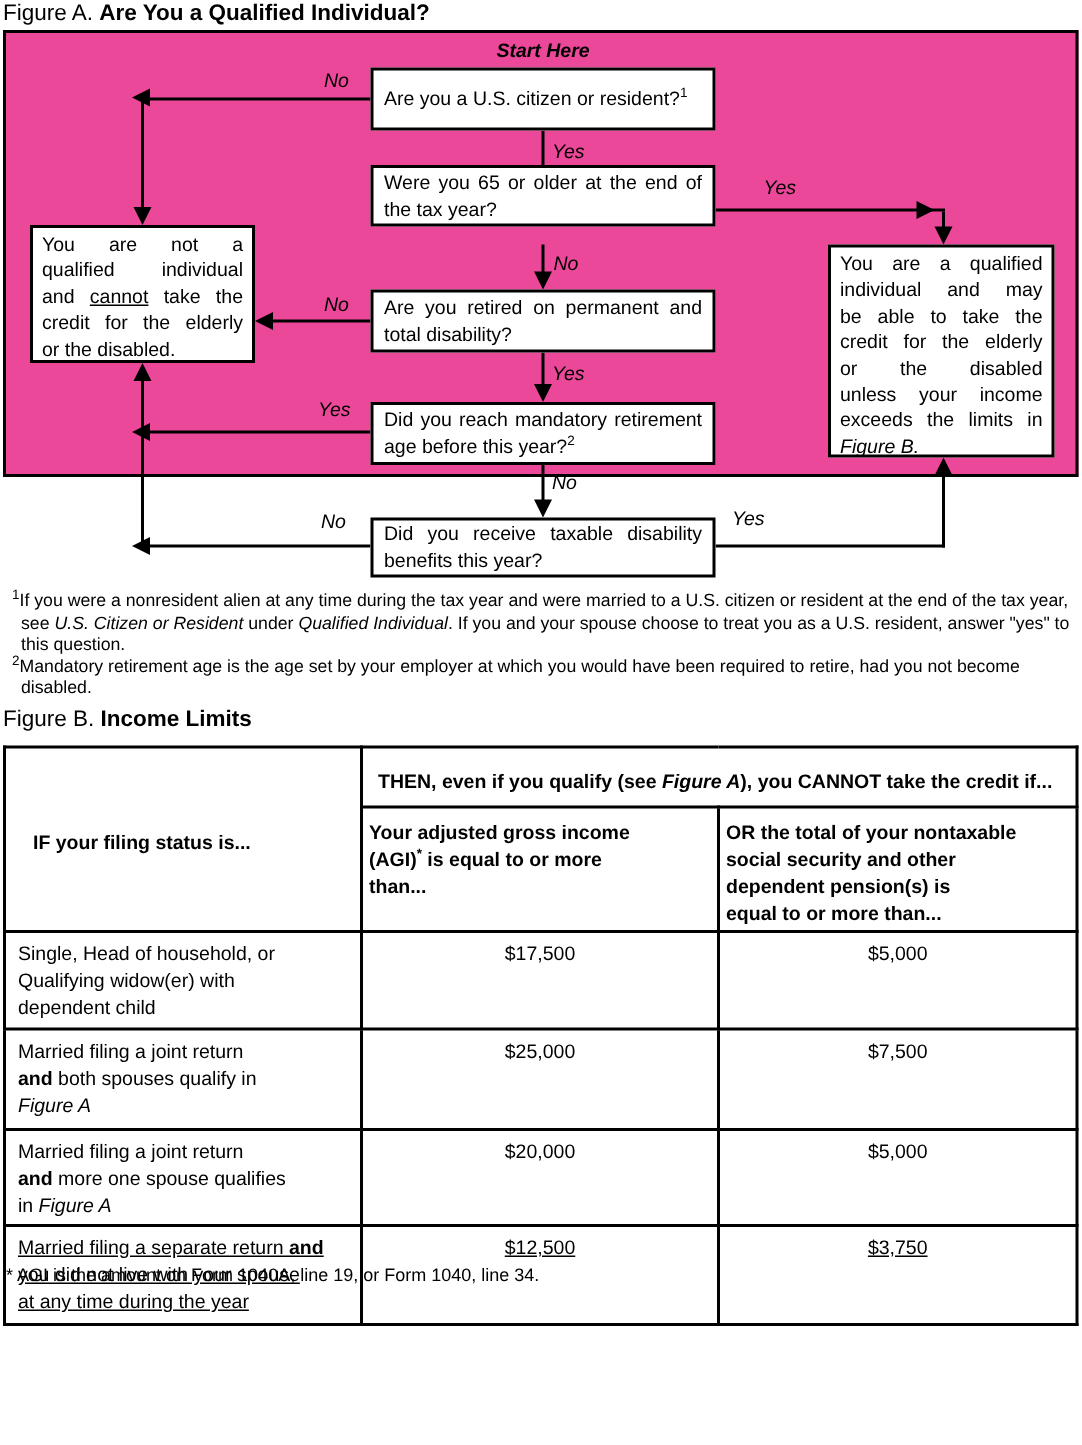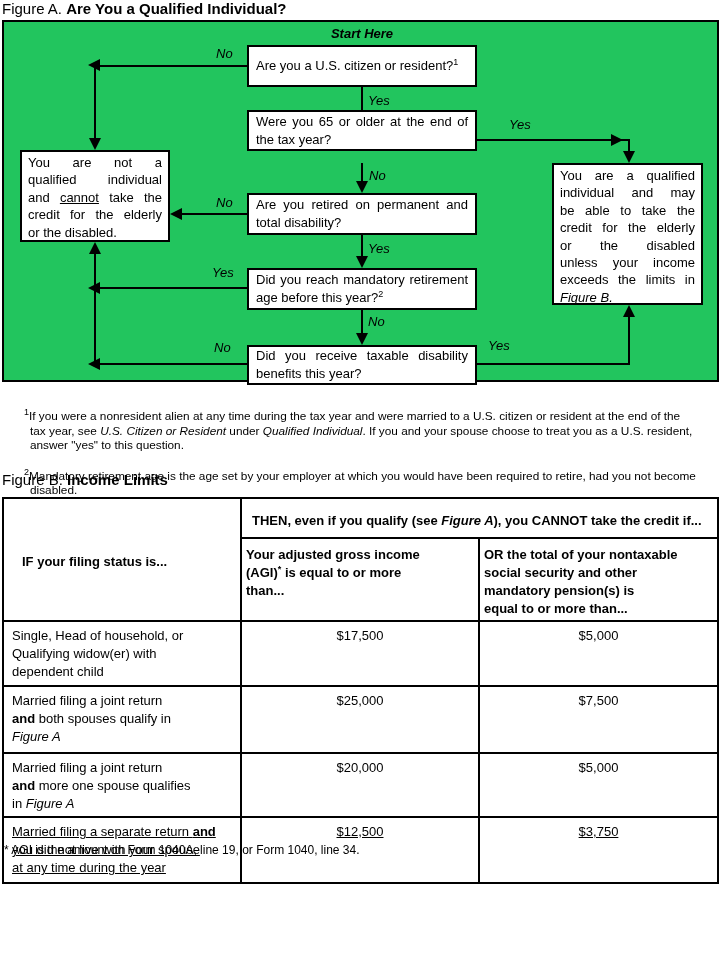--- a/index.html
+++ b/index.html
@@ -10,22 +10,22 @@
   }
   .page { position:absolute; left:0; top:0; width:721px; height:963px; }
 
   
   .fig-title { position:absolute; font-size:15px; white-space:nowrap; }
   .fig-label { font-weight:normal; }
   .fig-name  { font-weight:bold; }
 
   
   .flowchart {
-    position:absolute; left:2px; top:20px; width:717px; height:362px;
-    border:2px solid #000; box-sizing:border-box; background:#22c55e;
+    position:absolute; left:2px; top:20px; width:717px; height:298px;
+    border:2px solid #000; box-sizing:border-box; background:#ec4899;
   }
   .start-here {
     position:absolute; left:243px; top:4px; width:230px; text-align:center;
     font-size:13px; font-weight:bold; font-style:italic;
   }
   .box {
     position:absolute; border:2px solid #000; box-sizing:border-box;
     background:#fff; font-size:13px;
   }
   .qbox { display:flex; align-items:center; padding:0 7px; line-height:18px; }
@@ -45,21 +45,21 @@
   .arr.left  { border-top:6px solid transparent; border-bottom:6px solid transparent; border-right:12px solid #000; }
   .arr.right { border-top:6px solid transparent; border-bottom:6px solid transparent; border-left:12px solid #000; }
 
   .i { font-style:italic; }
   .b { font-weight:bold; }
   .u { text-decoration:underline; }
   .sup { font-size:9px; vertical-align:super; line-height:0; }
 
   
   .fn-block { position:absolute; left:8px; top:393px; width:707px; font-size:11.8px; line-height:14.6px; }
-  .fn { margin:16px; padding-left:6px; text-indent:-6px; }
+  .fn { margin:0; padding-left:6px; text-indent:-6px; }
 
   
   .limits { position:absolute; left:2px; top:497px; border-collapse:collapse; table-layout:fixed; width:715px; }
   .limits th, .limits td {
     border:2px solid #000; font-size:13px; vertical-align:top;
     padding:5px 8px 0 8px; text-align:left; line-height:18px; font-weight:normal;
   }
   .limits .hdr { font-weight:bold; }
   .limits th.if-cell { vertical-align:middle; padding-left:18px;margin-left:24px; }
   .limits th.then-cell { vertical-align:middle; padding-left:10px; height:33px; }
@@ -200,21 +200,21 @@
     </tr>
     <tr class="hr2">
       <th class="hdr">
         <div>Your adjusted gross income</div>
         <div><span>(AGI)</span><span class="sup">*</span><span> is equal to or more</span></div>
         <div>than...</div>
       </th>
       <th class="hdr">
         <div>OR the total of your nontaxable</div>
         <div>social security and other</div>
-        <div>mandatory pension(s) is</div>
+        <div>dependent pension(s) is</div>
         <div>equal to or more than...</div>
       </th>
     </tr>
     <tr class="r1">
       <td>
         <div>Single, Head of household, or</div>
         <div>Qualifying widow(er) with</div>
         <div>dependent child</div>
       </td>
       <td class="val">$17,500</td>

